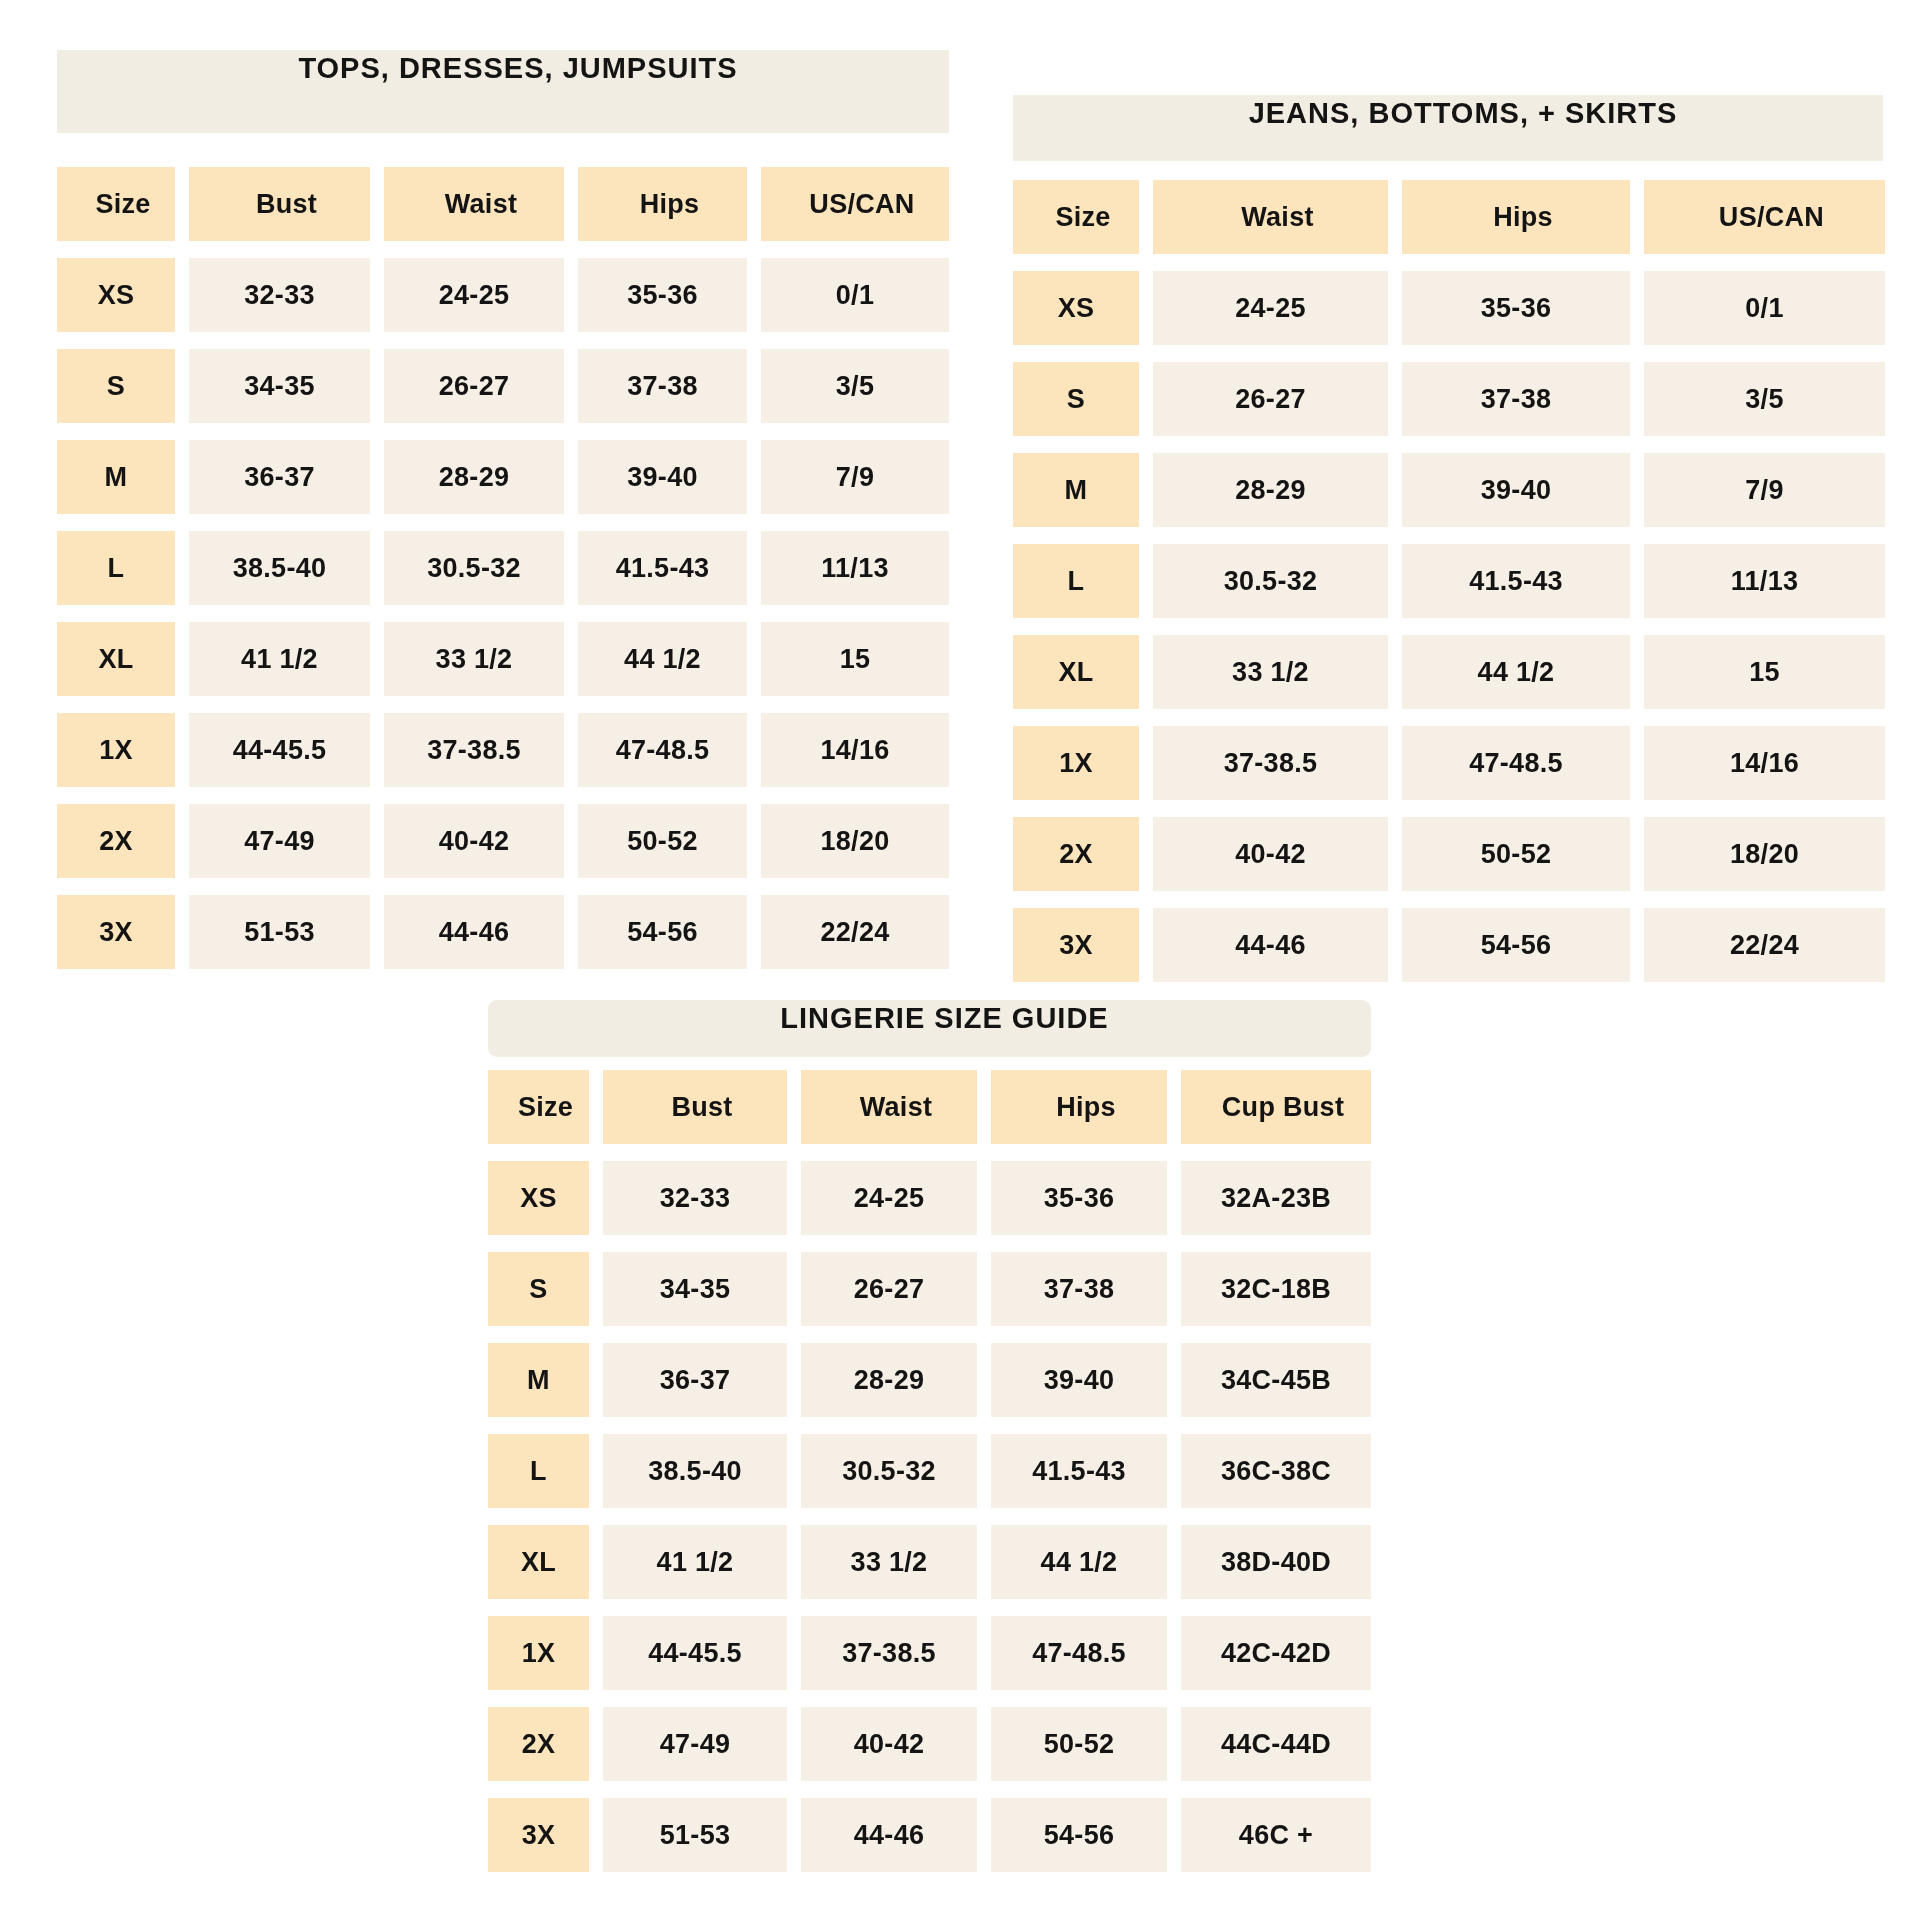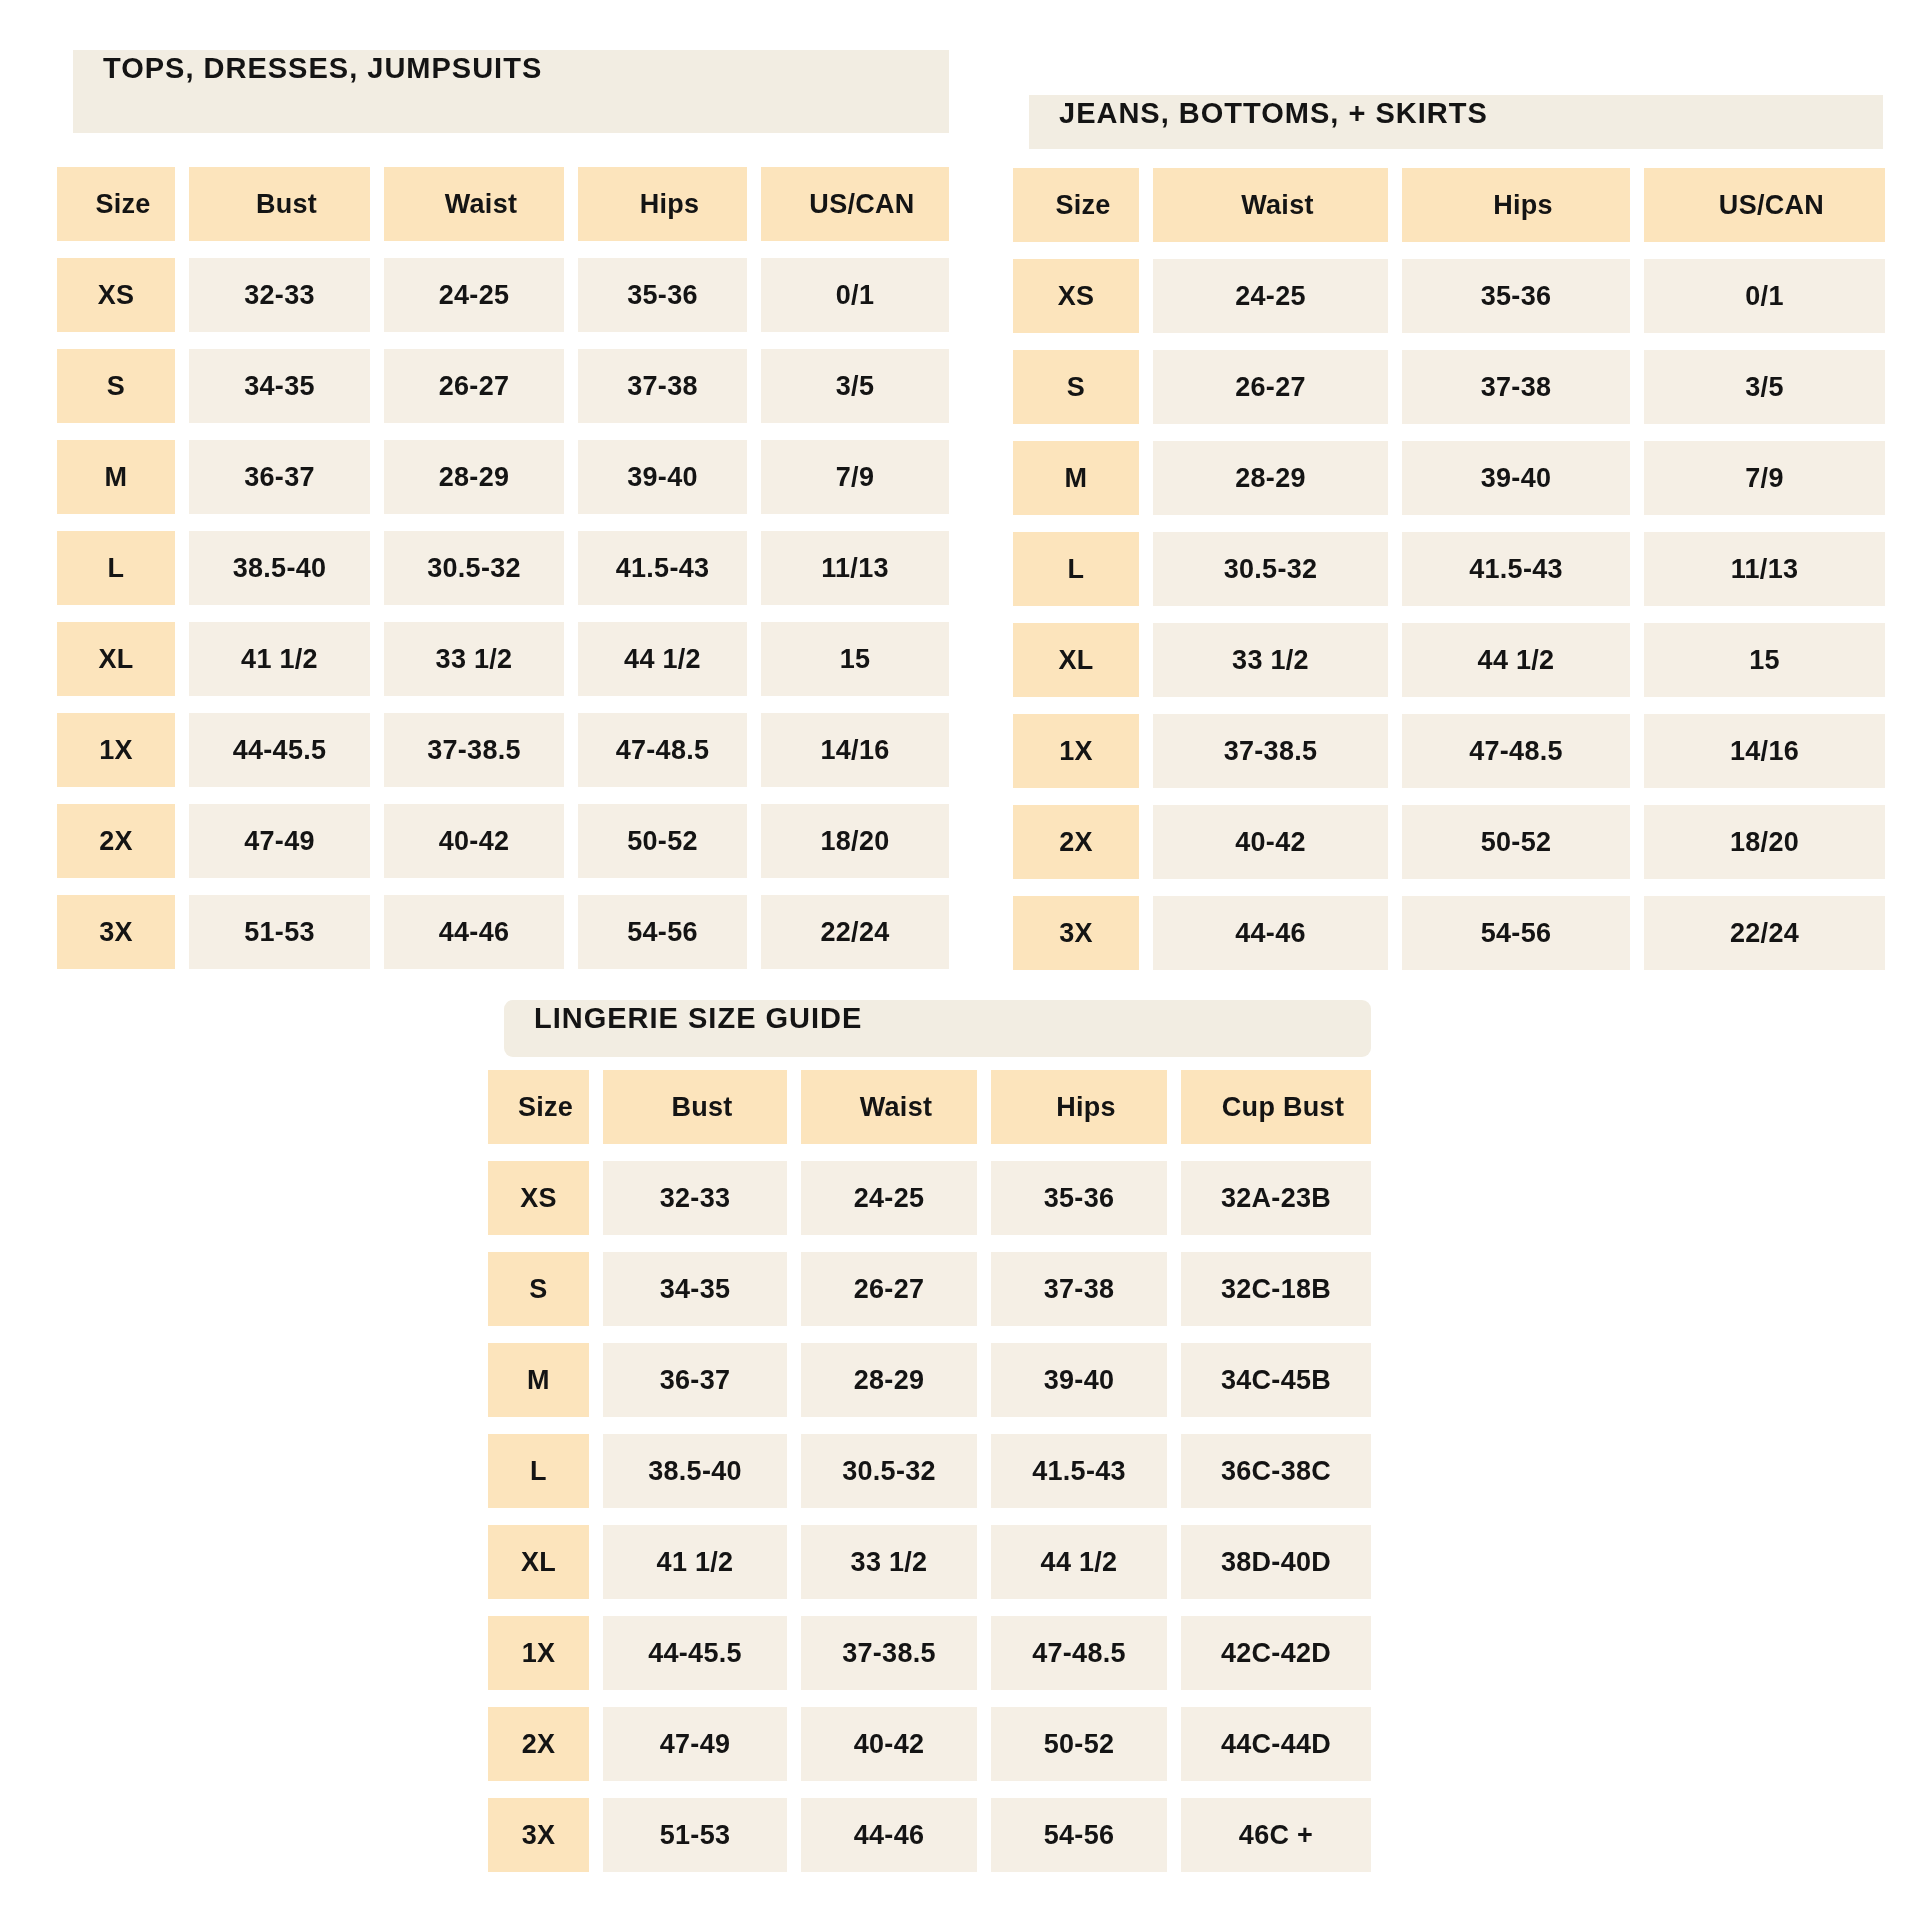--- a/index.html
+++ b/index.html
@@ -15,23 +15,22 @@
     width:1927px;height:1927px;
     font-family:"Liberation Sans", sans-serif;
     color:var(--ink);
     position:relative;
     overflow:hidden;
   }
   .canvas{position:absolute;inset:0;background:var(--bg);}
   .tbl{position:absolute;}
   .title-band{
     background:var(--band);
-    display:flex;flex-direction:row;justify-content:space-between;
+    display:flex;flex-direction:row;justify-content:center;
     padding-left:30px;
-    margin-left:16px;
   }
   .title{
     font-size:29px;font-weight:bold;letter-spacing:1px;line-height:1.25;
   }
   .subtitle{
     font-size:21px;font-weight:bold;letter-spacing:1px;margin-top:2px;
   }
   .grid{
     display:grid;
     column-gap:14px;row-gap:17px;
@@ -47,21 +46,21 @@
   .scell{background:var(--peach);}
   .dcell{background:var(--cell);}
 
   
   .tops{left:57px;top:50px;width:892px;}
   .tops .title-band{height:83px;}
   .tops .grid{margin-top:34px;grid-template-columns:118px 181px 180px 169px 188px;}
 
   
   .jeans{left:1013px;top:95px;width:870px;}
-  .jeans .title-band{height:54px;}
+  .jeans .title-band{height:66px;}
   .jeans .grid{margin-top:19px;grid-template-columns:126px 235px 228px 241px;}
 
   
   .lingerie{left:488px;top:1000px;width:883px;}
   .lingerie .title-band{height:57px;border-radius:9px;}
   .lingerie .grid{margin-top:13px;grid-template-columns:101px 184px 176px 176px 190px;}
 </style>
 </head>
 <body>
 

